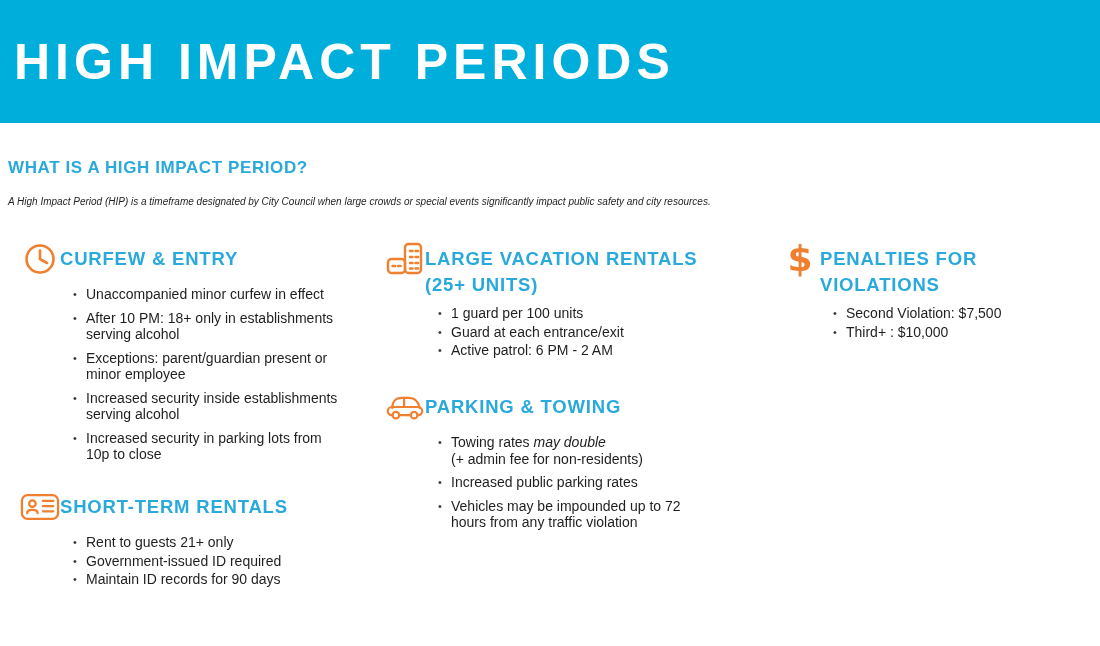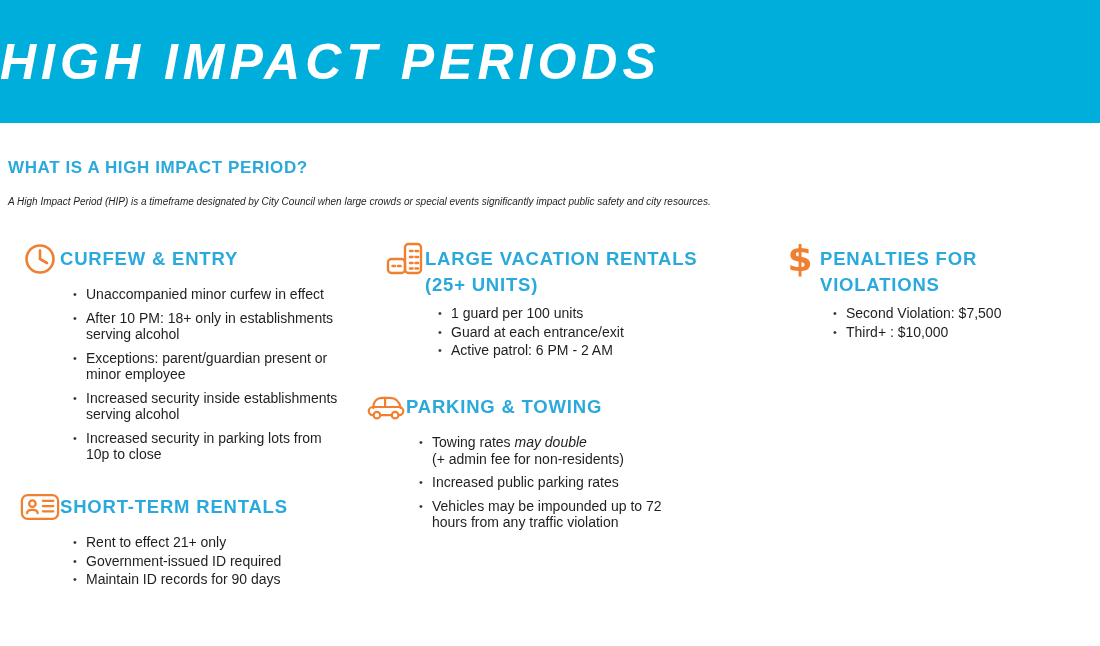--- a/index.html
+++ b/index.html
@@ -20,37 +20,37 @@
   .banner{
     position:absolute;left:0;top:0;width:1100px;height:123px;
     background:var(--banner-bg);
     display:flex;align-items:center;
   }
   .banner-title{
     color:#ffffff;
     font-size:50px;
     font-weight:900;
     letter-spacing:5px;
+    padding-left:14px;
     white-space:nowrap;
-    font-style:italic;
   }
   .intro-heading{
     position:absolute;left:8px;top:158px;
     color:var(--heading-cyan);
     font-size:17px;font-weight:700;letter-spacing:0.6px;
   }
   .intro-body{
     position:absolute;left:8px;top:192px;width:1088px;
     font-size:10px;line-height:20px;color:var(--text);font-style:italic;
   }
   .section{position:absolute;}
   .sec-curfew{left:20px;top:240px;width:340px;}
   .sec-short-term{left:20px;top:488px;width:340px;}
   .sec-large-vacation{left:385px;top:240px;width:360px;}
-  .sec-parking{left:366px;top:388px;width:360px;}
+  .sec-parking{left:385px;top:388px;width:360px;}
   .sec-penalties{left:780px;top:240px;width:318px;}
   .sec-header{
     display:flex;align-items:flex-start;gap:0;
   }
   .sec-icon{
     flex:0 0 auto;
     width:40px;height:38px;
     display:flex;align-items:center;justify-content:center;
     color:var(--icon-orange);
   }
@@ -124,21 +124,21 @@
       <svg width="42" height="34" viewBox="0 0 42 34" fill="none" stroke="currentColor" stroke-width="2.4" stroke-linecap="round" stroke-linejoin="round">
         <rect x="2" y="4.5" width="38" height="25" rx="6"></rect>
         <circle cx="13" cy="13.5" r="3.4"></circle>
         <path d="M7.5 23.5 c0-4.5 11-4.5 11 0"></path>
         <path d="M24 10.5 h11 M24 16 h11 M24 21.5 h11"></path>
       </svg>
     </span>
     <div class="sec-title">SHORT-TERM RENTALS</div>
   </div>
   <ul class="bullets">
-      <li><span>Rent to effect </span><span class="seg-b">21+ only</span></li>
+      <li><span>Rent to guests </span><span class="seg-b">21+ only</span></li>
       <li><span>Government-issued ID required</span></li>
       <li><span>Maintain ID records for 90 days</span></li>
     </ul>
 </section>
 
 <section class="section sec-large-vacation">
   <div class="sec-header">
     <span class="sec-icon">
       <svg width="40" height="38" viewBox="0 0 40 38" fill="none" stroke="currentColor" stroke-width="2.4" stroke-linecap="round" stroke-linejoin="round">
         <rect x="20" y="4" width="16" height="29" rx="3.5"></rect>

